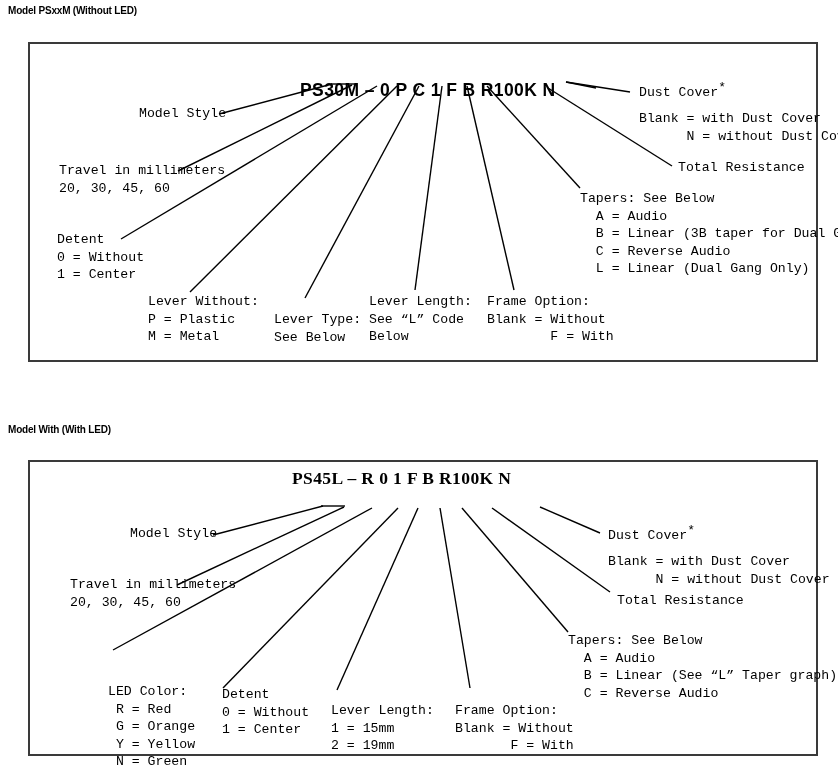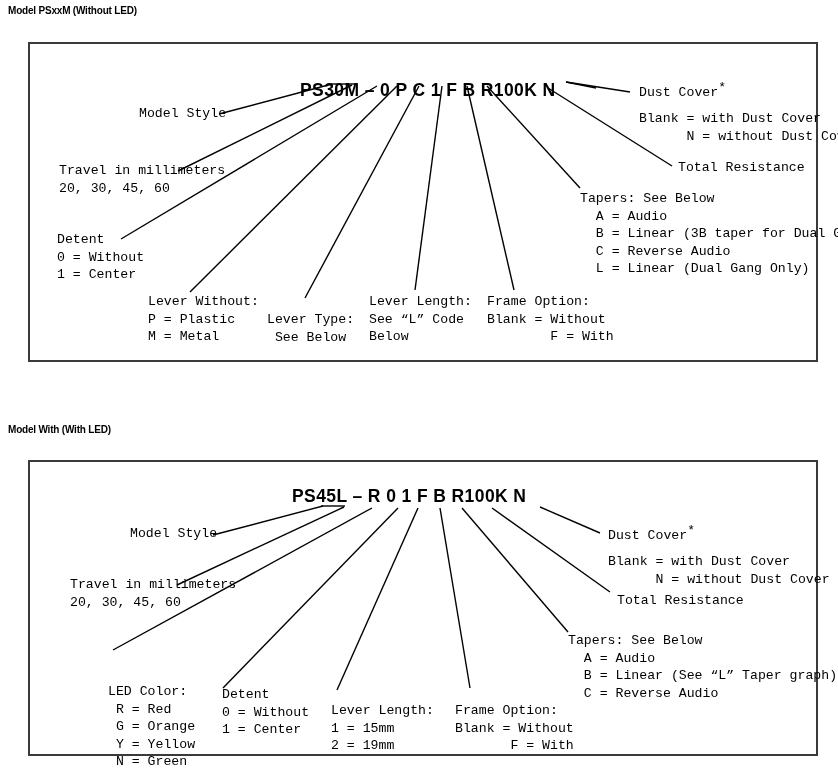--- a/index.html
+++ b/index.html
@@ -91,21 +91,21 @@
 20, 30, 45, 60</div>
 
 <div class="callout" style="left:57px; top:231px;">Detent
 0 = Without
 1 = Center</div>
 
 <div class="callout" style="left:148px; top:293px;">Lever Without:
 P = Plastic
 M = Metal</div>
 
-<div class="callout" style="left:267px; top:311px;text-align:center;">Lever Type:
+<div class="callout" style="left:274px; top:311px;">Lever Type:
 See Below</div>
 
 <div class="callout" style="left:369px; top:293px;">Lever Length:
 See “L” Code
 Below</div>
 
 <div class="callout" style="left:487px; top:293px;">Frame Option:
 Blank = Without
         F = With</div>
 
@@ -119,21 +119,21 @@
 
 <div class="callout" style="left:639px; top:84px;"><span>Dust Cover</span><span class="star">*</span></div>
 
 <div class="callout" style="left:639px; top:110px;">Blank = with Dust Cover
       N = without Dust Cover</div>
 
 <div class="diagram-heading" style="left:8px; top:424px;">Model With (With LED)</div>
 
 <div class="panel" style="left:28px; top:460px; width:790px; height:296px;"></div>
 
-<div class="partnumber" style="left:292px; top:486px;">PS45L – R 0 1 F B R100K N</div>
+<div class="partnumber" style="left:292px; top:468px;font-family:Liberation Serif, serif;">PS45L – R 0 1 F B R100K N</div>
 
 <svg class="leader-layer" viewBox="0 0 838 770" width="838" height="770" style="left:0;top:0;">
   <g stroke="#000000" stroke-width="1.4" fill="none" shape-rendering="geometricPrecision">
 
     <line x1="321" y1="506" x2="345" y2="506"></line>
 
     <line x1="213" y1="535" x2="323" y2="506"></line>
 
     <line x1="177" y1="585" x2="344" y2="507"></line>
 

